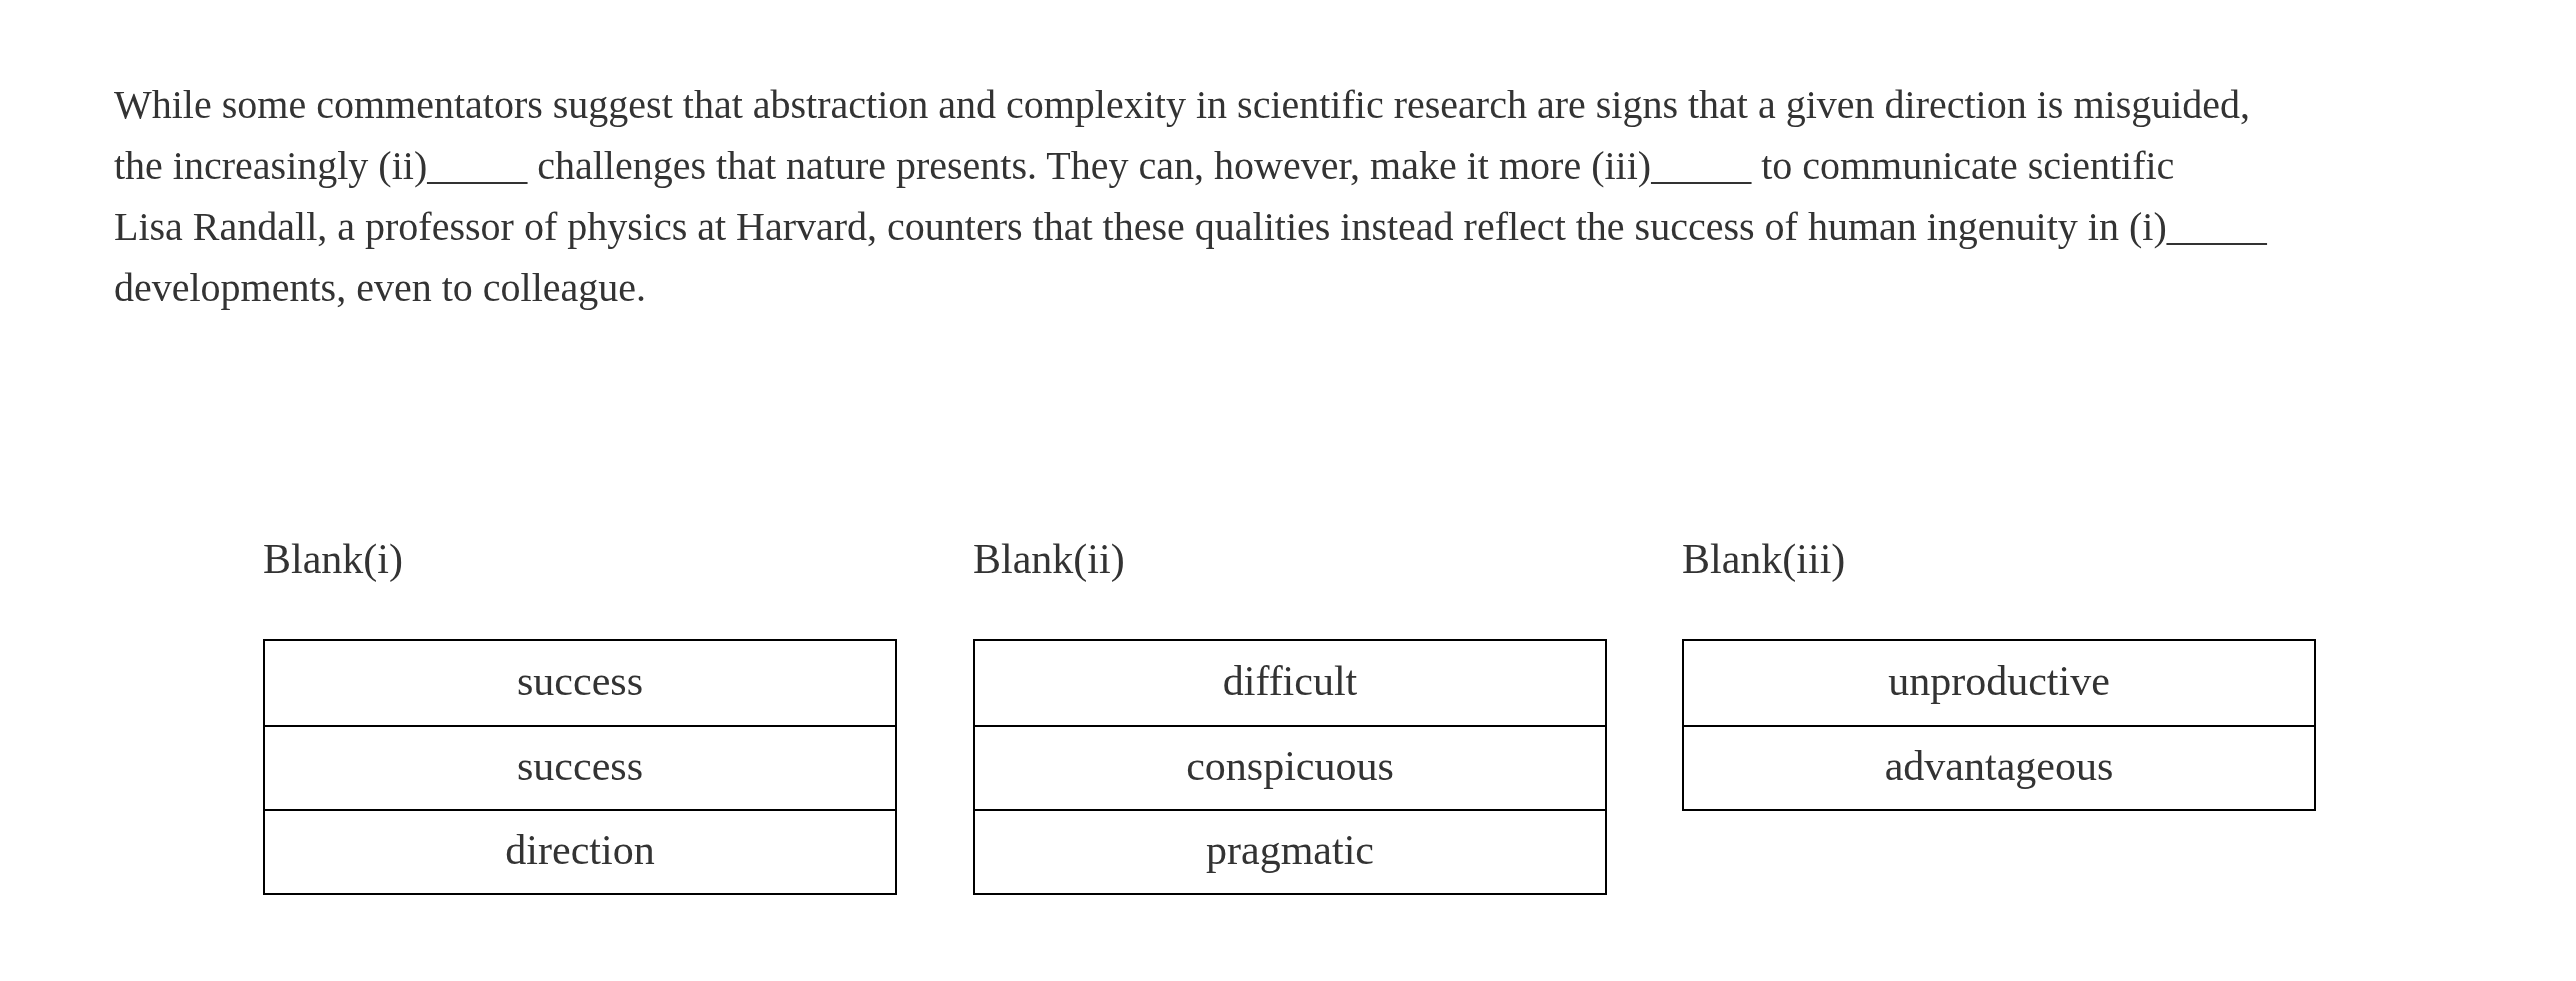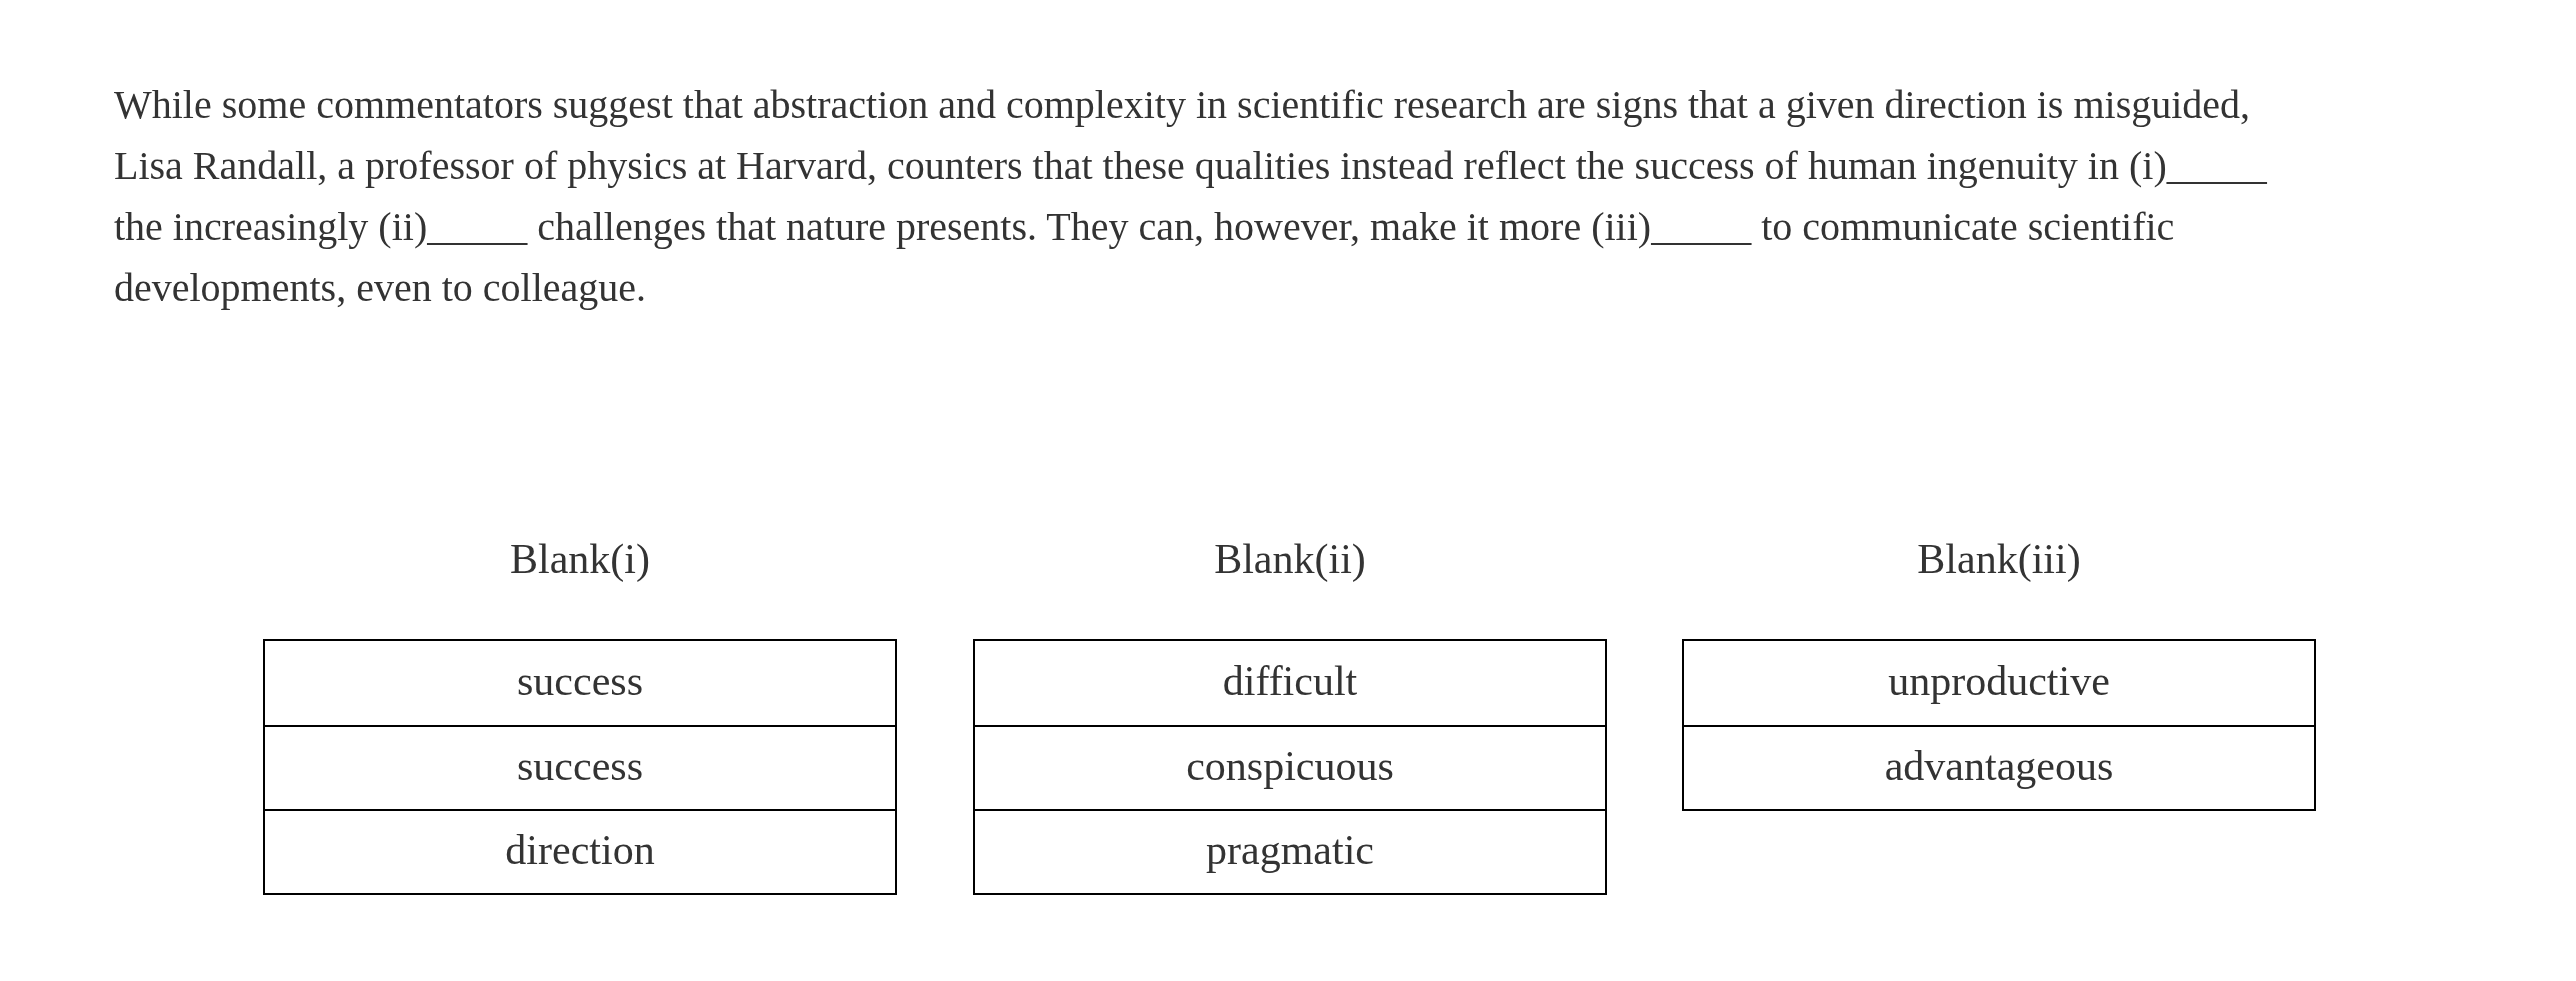--- a/index.html
+++ b/index.html
@@ -30,21 +30,21 @@
     }
     .blank-col {
       position: absolute;
       top: 522px;
       width: 634px;
     }
     .blank-col .heading {
       height: 117px;
       font-size: 42px;
       line-height: 61px;
-      text-align: center;
+      text-align: left;
       padding-top: 7.3px;
       box-sizing: border-box;
     }
     .options {
       border: 2.4px solid #000000;
       box-sizing: border-box;
       width: 634px;
     }
     .option {
       height: 84px;
@@ -62,22 +62,22 @@
     .option-text {
       position: relative;
       top: -1.6px;
     }
   </style>
 </head>
 <body>
 
 <p class="passage">
   <span class="line">While some commentators suggest that abstraction and complexity in scientific research are signs that a given direction is misguided,</span>
+  <span class="line">the increasingly (ii)_____ challenges that nature presents. They can, however, make it more (iii)_____ to communicate scientific</span>
   <span class="line">Lisa Randall, a professor of physics at Harvard, counters that these qualities instead reflect the success of human ingenuity in (i)_____</span>
-  <span class="line">the increasingly (ii)_____ challenges that nature presents. They can, however, make it more (iii)_____ to communicate scientific</span>
   <span class="line">developments, even to colleague.</span>
 </p>
 
 <div class="blank-col" style="left:263px;">
   <div class="heading">Blank(i)</div>
   <div class="options">
     <div class="option">
       <span class="option-text">success</span>
     </div>
     <div class="option">

